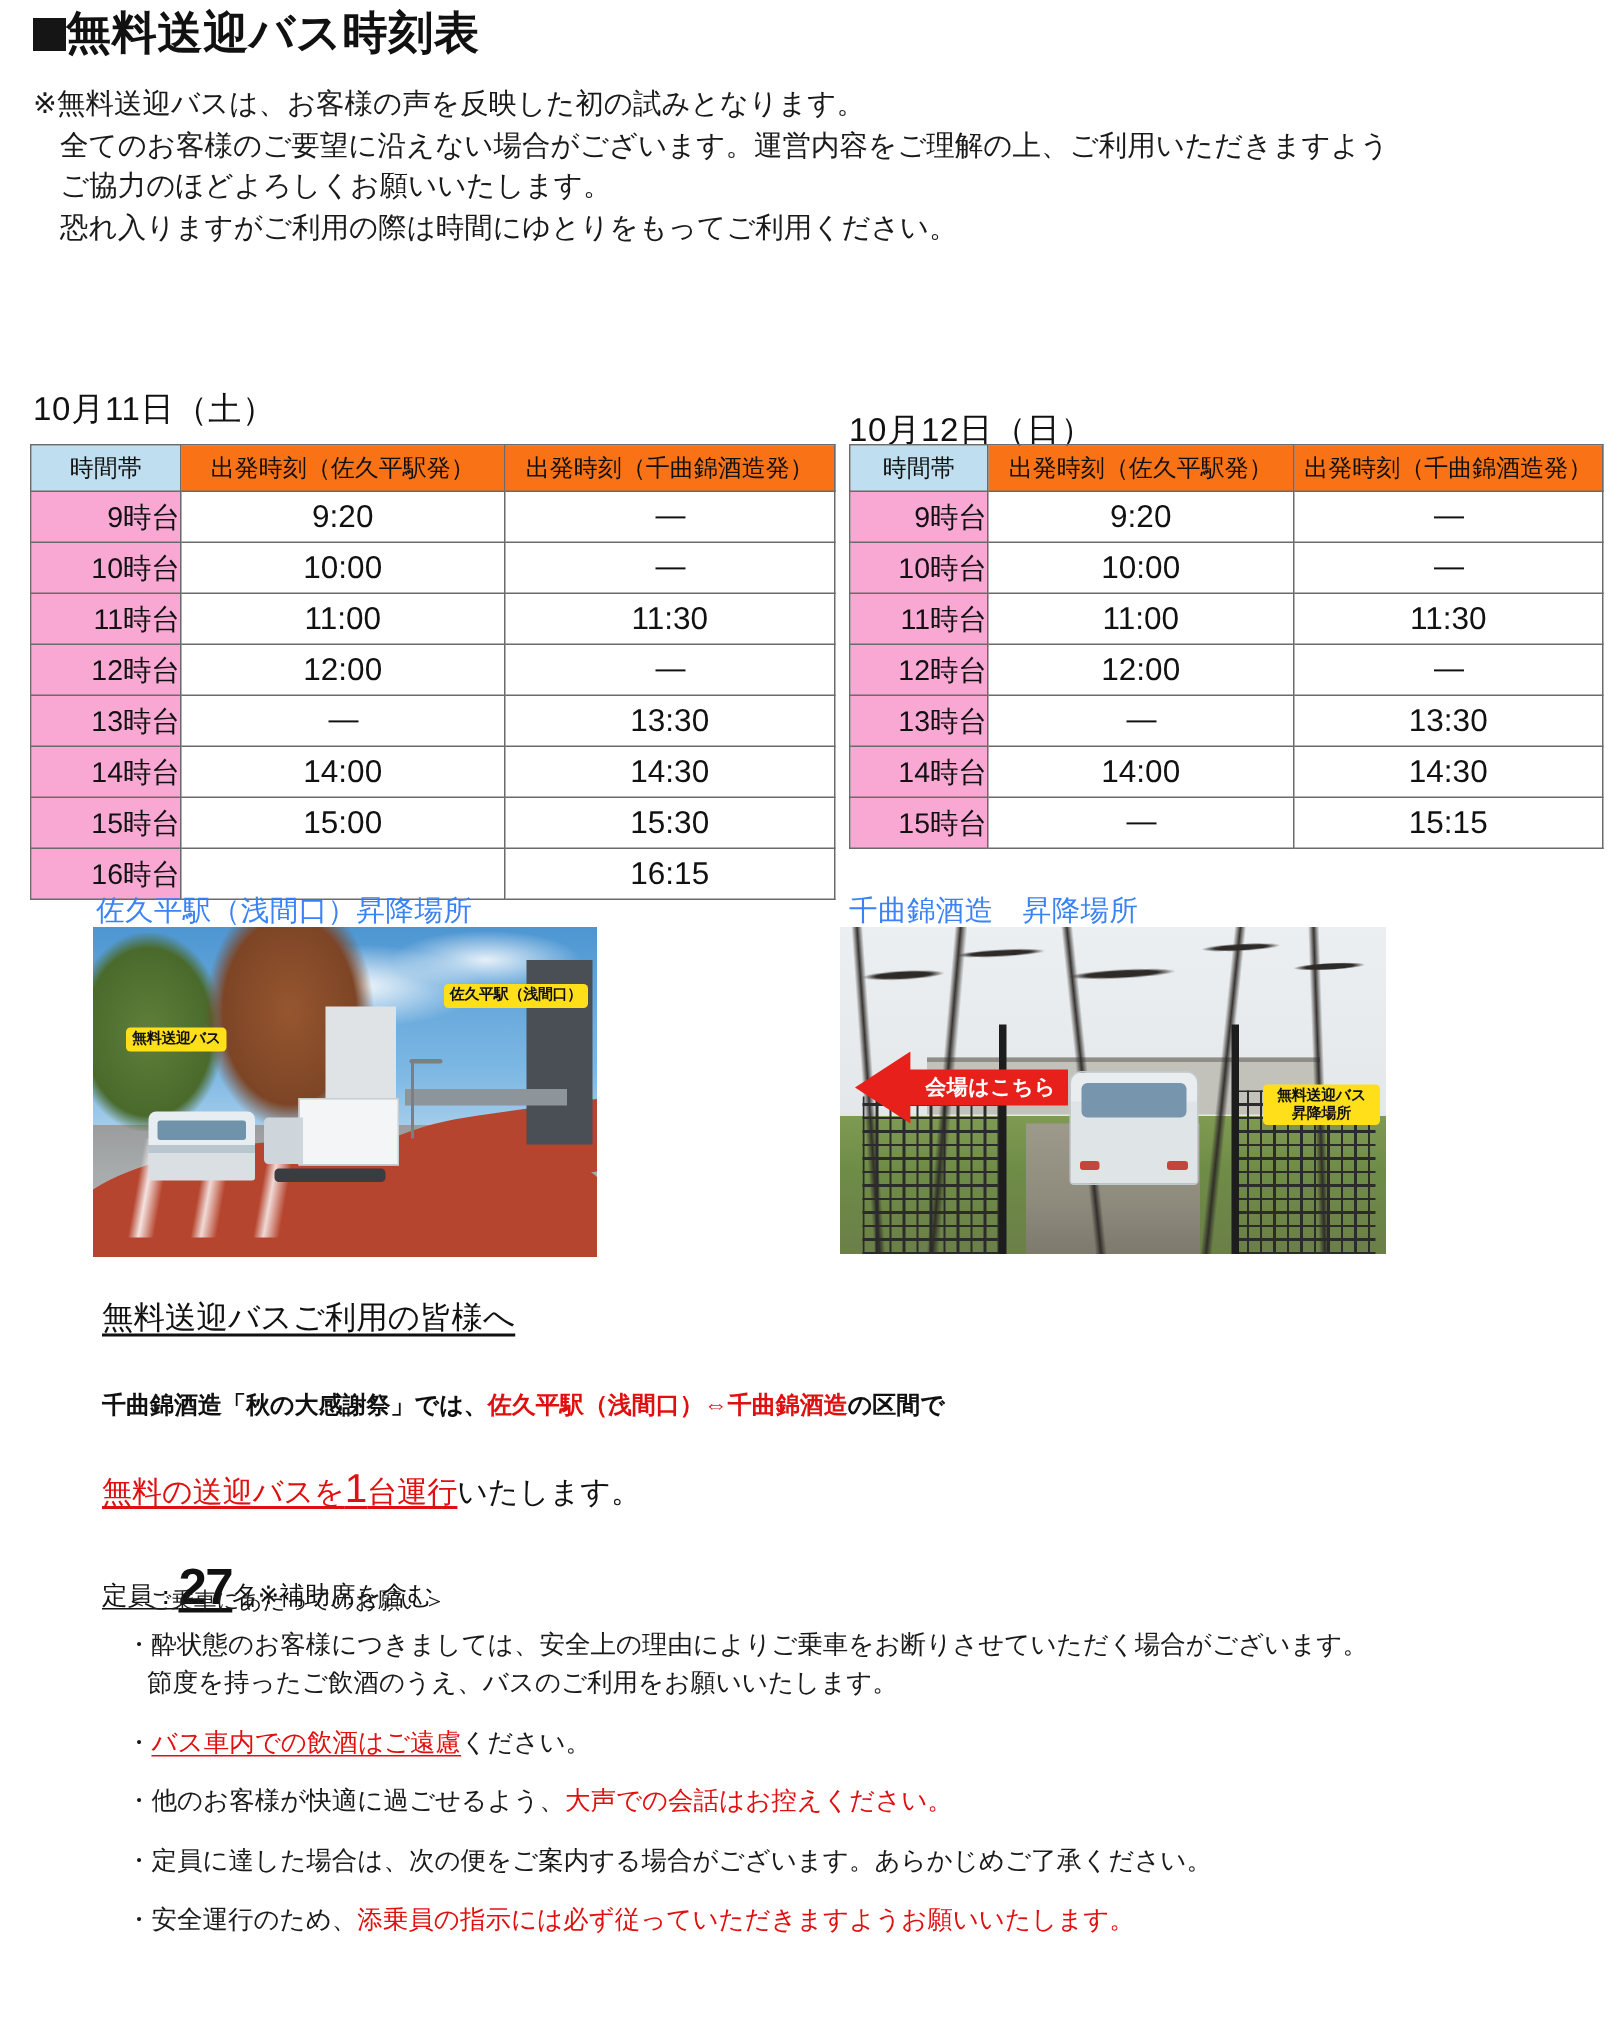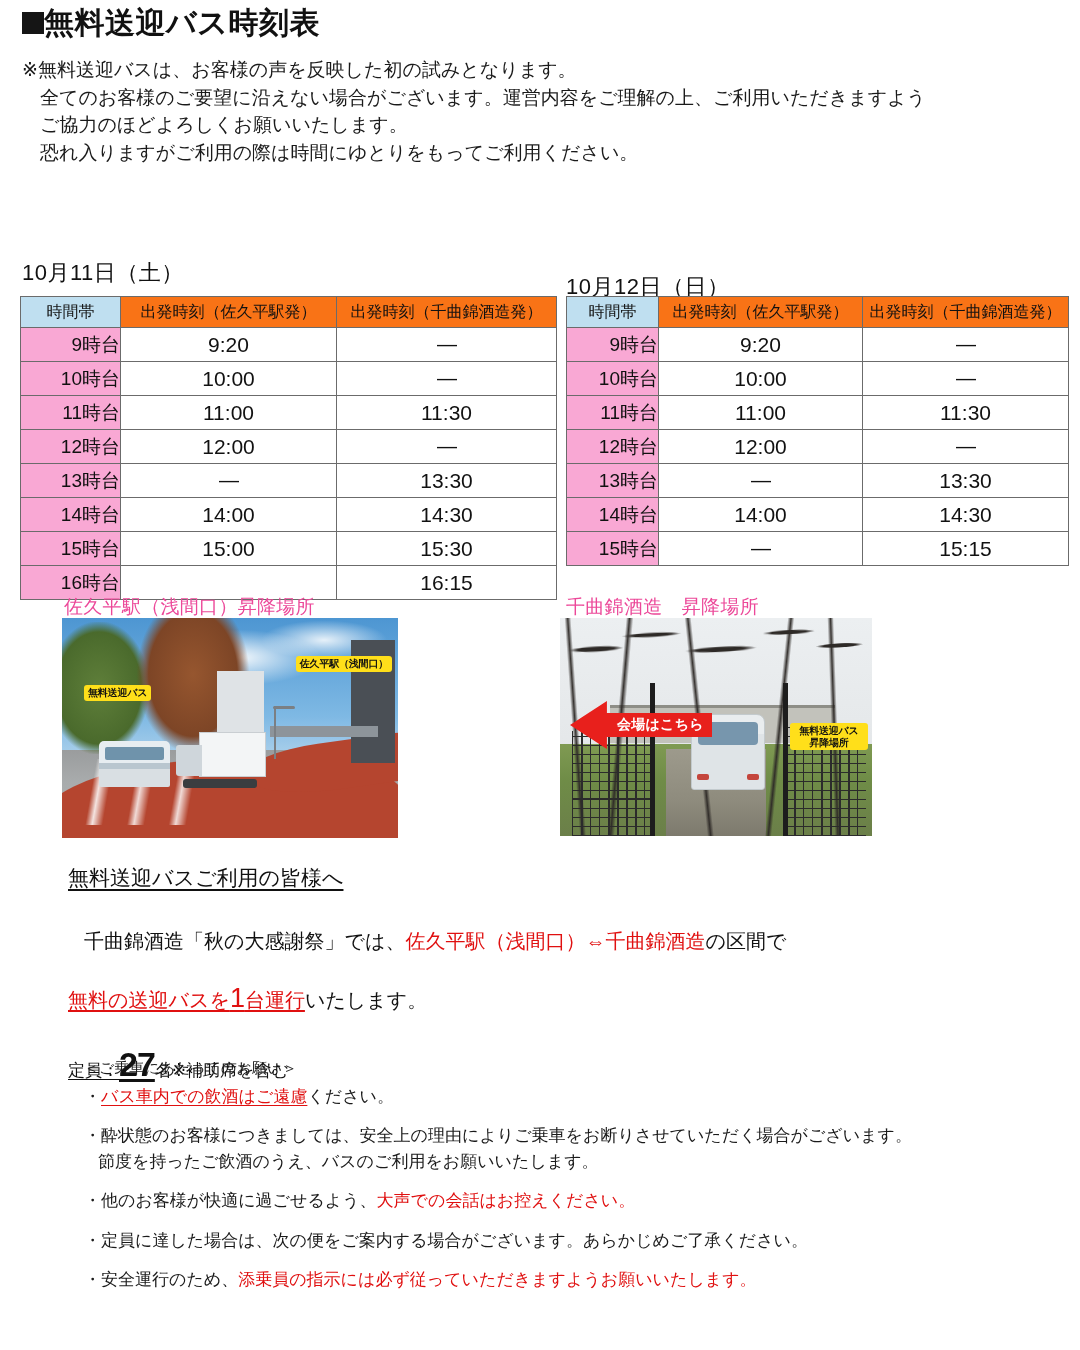--- a/index.html
+++ b/index.html
@@ -105,33 +105,33 @@
   #table-sat col.c-dep1   { width: 216px; }
   #table-sat col.c-dep2   { width: 220px; }
   #table-sun col.c-period { width: 92px; }
   #table-sun col.c-dep1   { width: 204px; }
   #table-sun col.c-dep2   { width: 206px; }
 
   
   .photo-caption {
     position: absolute;
     font-size: 19px;
-    color: #ec4899;
+    color: #3b82f6;
     letter-spacing: 0.3px;
   }
   #caption-sakudaira { left: 64px; top: 594px; }
   #caption-chikumanishiki { left: 566px; top: 594px; }
 
   .photo {
     position: absolute;
     overflow: hidden;
     background: #cfd6dc;
   }
   #photo-sakudaira { left: 62px; top: 618px; width: 336px; height: 220px; }
-  #photo-chikumanishiki { left: 560px; top: 618px; width: 312px; height: 218px; }
+  #photo-chikumanishiki { left: 560px; top: 618px; width: 364px; height: 218px; }
 
   
   .sky-left {
     position: absolute; inset: 0;
     background:
       radial-gradient(ellipse 120px 40px at 52% 18%, rgba(255,255,255,.95), rgba(255,255,255,0) 70%),
       radial-gradient(ellipse 90px 28px at 78% 10%, rgba(255,255,255,.85), rgba(255,255,255,0) 70%),
       linear-gradient(#4d96d2 0%, #7fb9e4 45%, #bcd9ee 70%, #dfe9ef 100%);
   }
   .ground-left {
@@ -321,24 +321,25 @@
     width: 960px;
   }
   .mid-heading {
     font-size: 21px;
     color: #111;
     text-decoration: underline;
     text-underline-offset: 4px;
     margin: 0;
   }
   .mid-line1 {
-    margin: 34px 0 0 16px;
-    font-size: 20px;
+    margin: 34px 0 0 0;
+    font-size: 16px;
     line-height: 1.5;
     color: #111;
+    font-weight: bold;
   }
   .mid-line2 {
     margin: 22px 0 0 0;
     font-size: 20px;
     line-height: 1.5;
     color: #111;
   }
   .red { color: #e01010; }
   .red-u { color: #e01010; text-decoration: underline; text-underline-offset: 3px; }
   .big1 { font-size: 27px; }
@@ -565,28 +566,28 @@
   </p>
   <p class="capacity">
     <span class="cap-label">定員：</span><span class="cap-num">27</span><span class="cap-small">名</span><span class="cap-small">※補助席を含む</span>
   </p>
 </div>
 
 <div class="notes">
   <p class="n-head">＜ご乗車にあたってのお願い＞</p>
 
   <p class="n-item">
-    <span>・</span><span class="red-u">バス車内での飲酒はご遠慮</span><span>ください。</span>
-  </p>
-
-  <p class="n-item">
     <span>・</span><span>酔状態のお客様につきましては、安全上の理由によりご乗車をお断りさせていただく場合がございます。</span>
     <span class="n-sub">節度を持ったご飲酒のうえ、バスのご利用をお願いいたします。</span>
   </p>
 
+  <p class="n-item">
+    <span>・</span><span class="red-u">バス車内での飲酒はご遠慮</span><span>ください。</span>
+  </p>
+
 
   <p class="n-item">
     <span>・</span><span>他のお客様が快適に過ごせるよう、</span><span class="red">大声での会話はお控えください。</span>
   </p>
 
   <p class="n-item">
     <span>・</span><span>定員に達した場合は、次の便をご案内する場合がございます。あらかじめご了承ください。</span>
   </p>
 
   <p class="n-item">

